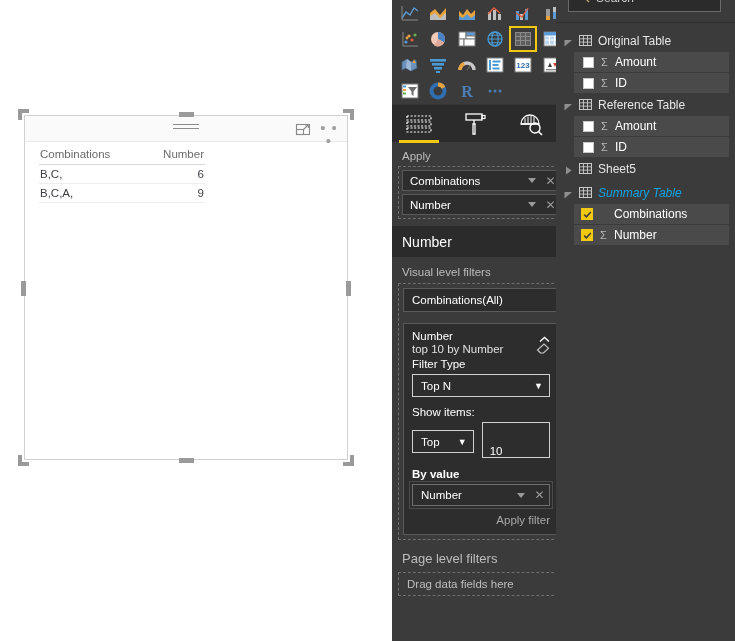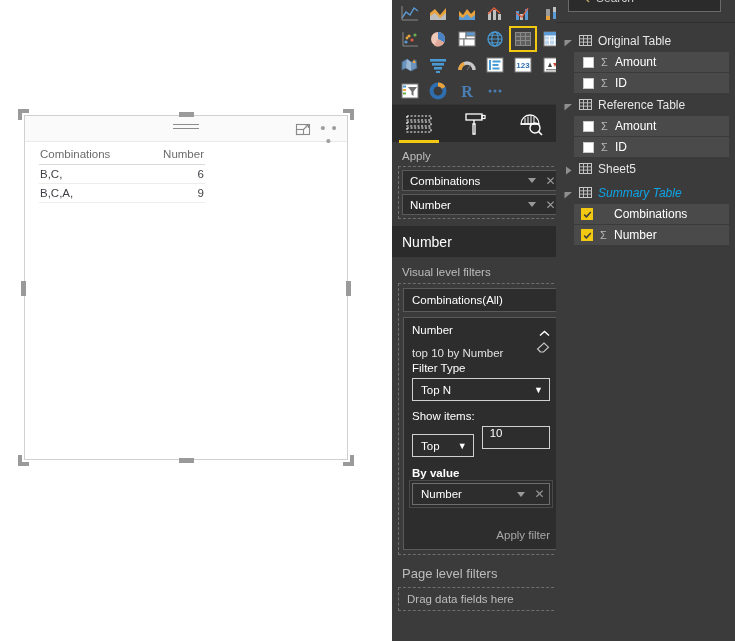--- a/index.html
+++ b/index.html
@@ -159,53 +159,53 @@
     margin-top: 7px;
   }
   .flt-group-label { color:#bdbdbd; font-size: 11.5px; padding: 9px 10px 5px 10px; }
   .flt-box {
     margin: 0 6px; padding: 4px;
     border: 1px dashed #6e6e6e;
   }
   .flt-card {
     background: #2d2d2d; border: 1px solid #5a5a5a;
     color: #fff; font-size: 11.5px;
-    padding: 5px 8px; margin-bottom: 5px;
+    padding: 5px 8px; margin-bottom: 11px;
   }
   .flt-card.expanded { padding: 6px 8px 8px 8px; }
   .flt-card.expanded:last-child { margin-bottom: 0; }
   .fc-row { display:flex; align-items:center; justify-content:space-between; }
   .fc-title { font-size: 11.5px; color:#fff; }
   .chev-up { width:11px; height:7px; }
-  .fc-sub { color:#e0e0e0; font-size:11.5px; margin-top:11px; }
+  .fc-sub { color:#e0e0e0; font-size:11.5px; margin-top:1px; }
   .eraser { width:14px; height:12px; }
   .fc-lbl { color:#ffffff; font-size:11.5px; margin-top:3px; }
   .sel-box {
     background:#2d2d2d; border:1px solid #d0d0d0; height:23px;
     display:flex; align-items:center; justify-content:space-between;
     padding: 0 6px 0 8px; color:#fff; font-size:11.5px; margin-top:4px;
   }
   .sel-caret { font-size:9px; color:#ffffff; }
   .row2 { display:flex; gap:8px; margin-top:4px; }
   .row2 .sel-box { margin-top:8px; }
   .sel-box.small { width:70px; }
   .num-box {
-    background:#2d2d2d; border:1px solid #d0d0d0; height:23px; width:78px;
-    display:flex; align-items:flex-start; padding:0 7px; color:#fff; font-size:11.5px;
+    background:#2d2d2d; border:1px solid #d0d0d0; height:36px; width:78px;
+    display:flex; align-items:flex-end; padding:0 7px; color:#fff; font-size:11.5px;
   }
   .byval-pill {
     background:#2d2d2d; border:1px solid #6e6e6e; height:22px;
     display:flex; align-items:center; padding:0 3px 0 8px;
     color:#fff; font-size:11.5px; margin-top:4px;
     outline: 1px solid #4a4a4a; outline-offset: 2px;
   }
   .byval-pill .fp-name { flex:1; }
   .apply {
     text-align:right; color:#a8a8a8; font-size:11.5px;
-    margin-top:24px; cursor:pointer;
+    margin-top:8px; cursor:pointer;
   }
   .page-flt-label { color:#bdbdbd; font-size:13px; padding: 11px 10px 6px 10px; }
   .drag-here {
     margin: 0 6px; border:1px dashed #6e6e6e; padding: 5px 8px;
     color:#bdbdbd; font-size:11.5px;
   }
 
   
   #fields-pane {
     position: absolute; left: 556px; top: 0; width: 179px; height: 641px;

